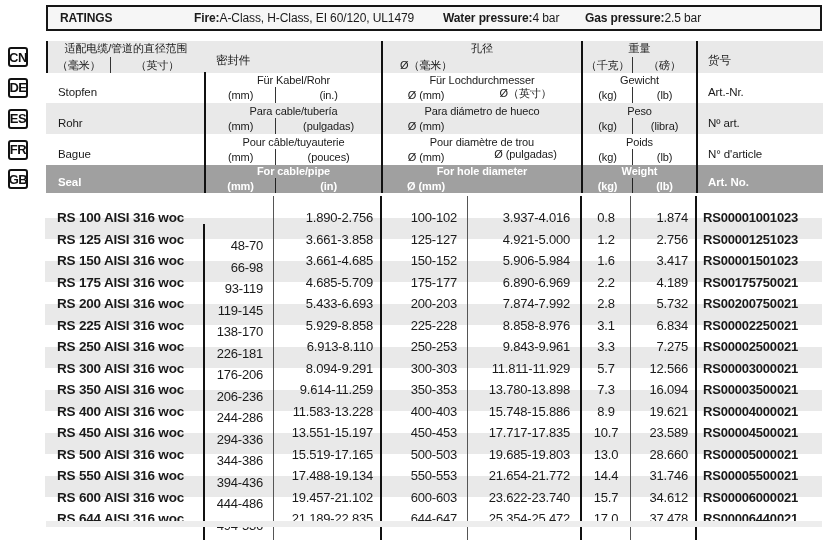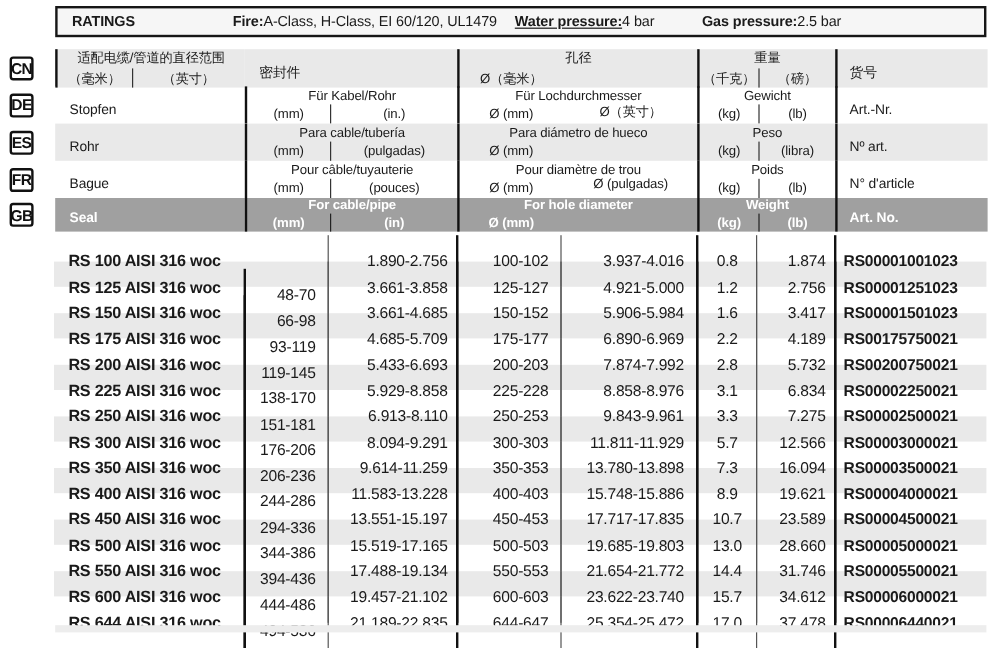--- a/index.html
+++ b/index.html
@@ -12,21 +12,21 @@
 
   
   .ratings {
     position:absolute; left:46px; top:5px; width:776px; height:26px;
     border:2px solid #161616; background:#f6f6f6;
   }
   .ratings span { position:absolute; top:50%; transform:translateY(-50%); font-size:12px; white-space:nowrap; }
   .r-title { left:12px; font-weight:bold; font-size:12.5px; }
   .r-item b { font-weight:bold; }
   .r-fire  { left:146px; }
-  .r-water { left:381px;text-decoration:underline; }
+  .r-water { left:395px; }
   .r-gas   { left:537px; }
 
   
   .hblock { position:absolute; left:0; top:41px; width:830px; }
   .hrow { display:grid; grid-template-columns:46px 158px 177px 200px 115px 127px; height:31px; }
   .hrow .cell { height:100%; }
   .hrow.stripe .cell { background:#e9e9e9; }
   .hrow.dark { height:28px; font-weight:bold; }
   .hrow.dark .cell { background:#a0a0a0; color:#fff; }
   .badge-cell { display:flex; align-items:center; background:#fff !important; }
@@ -266,21 +266,21 @@
     <div class="dcell num d-mm">138-170</div>
     <div class="dcell num d-in">5.433-6.693</div>
     <div class="dcell num d-omm">200-203</div>
     <div class="dcell num d-oin">7.874-7.992</div>
     <div class="dcell num d-kg">2.8</div>
     <div class="dcell num d-lb">5.732</div>
     <div class="dcell d-art">RS00200750021</div>
   </div>
       <div class="drow alt">
     <div class="dcell d-seal">RS 225 AISI 316 woc</div>
-    <div class="dcell num d-mm">151-181</div>
+    <div class="dcell num d-mm">226-181</div>
     <div class="dcell num d-in">5.929-8.858</div>
     <div class="dcell num d-omm">225-228</div>
     <div class="dcell num d-oin">8.858-8.976</div>
     <div class="dcell num d-kg">3.1</div>
     <div class="dcell num d-lb">6.834</div>
     <div class="dcell d-art">RS00002250021</div>
   </div>
       <div class="drow">
     <div class="dcell d-seal">RS 250 AISI 316 woc</div>
     <div class="dcell num d-mm">176-206</div>

